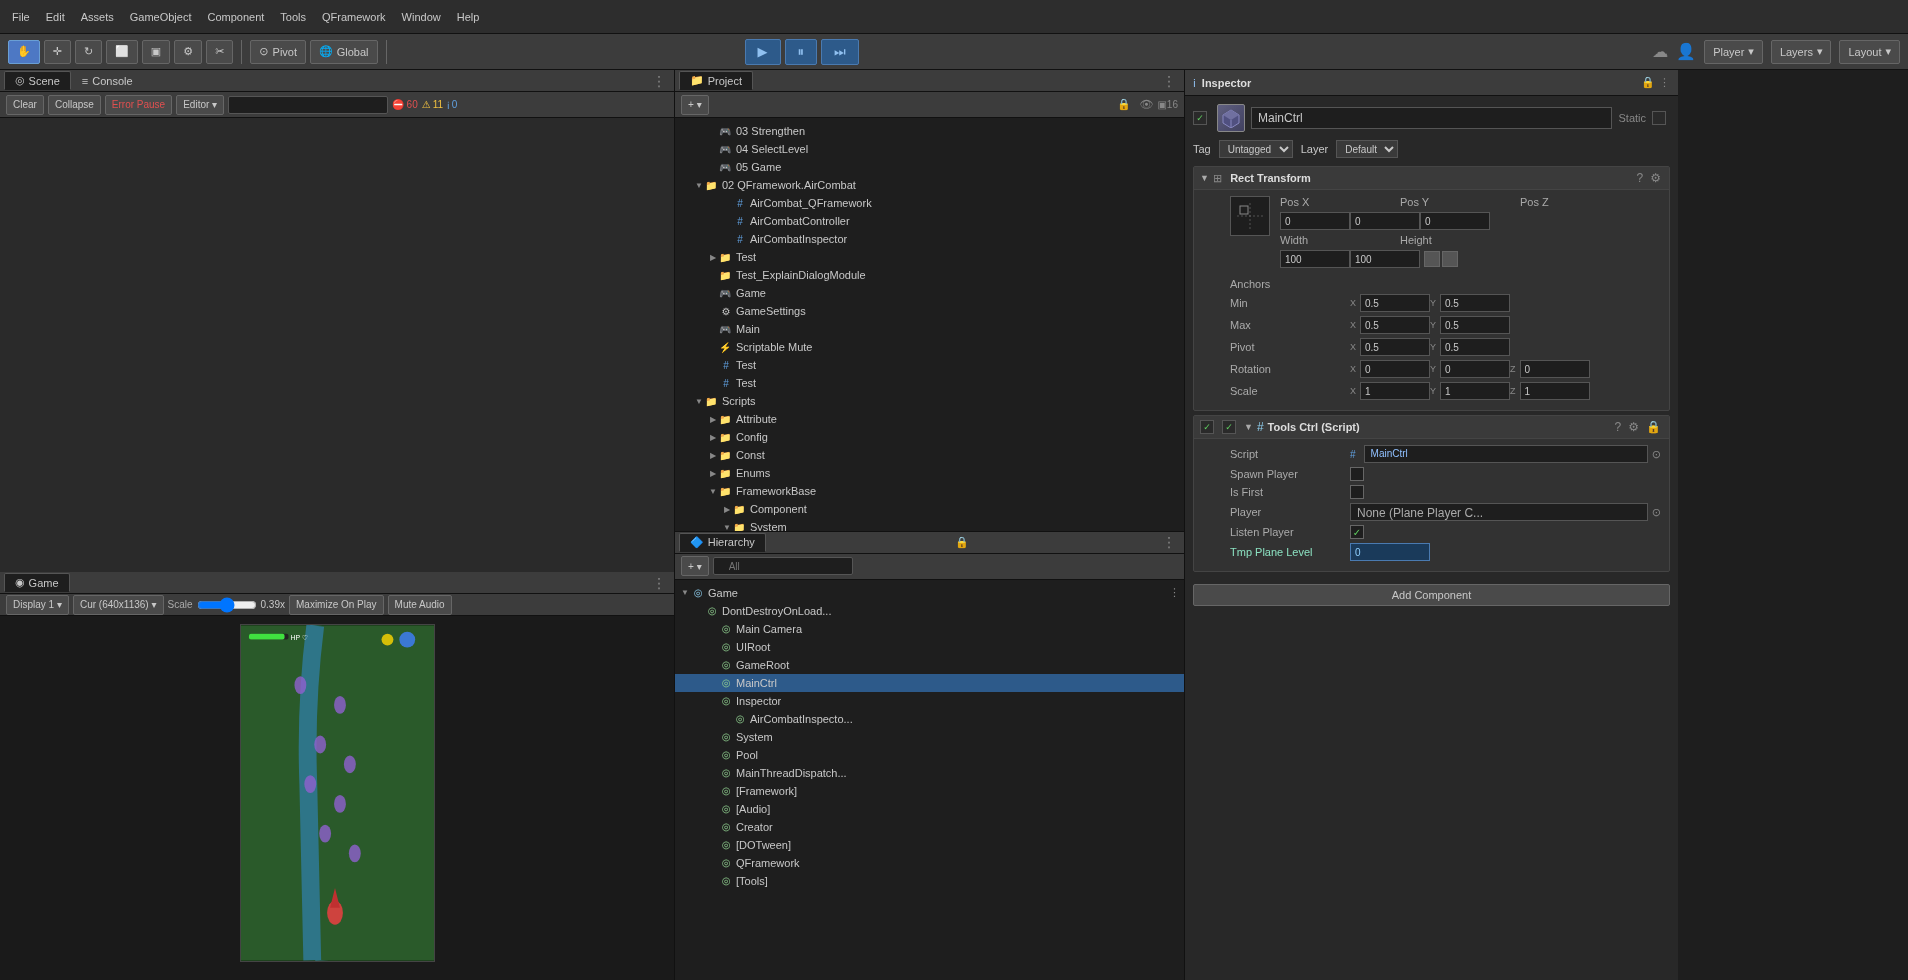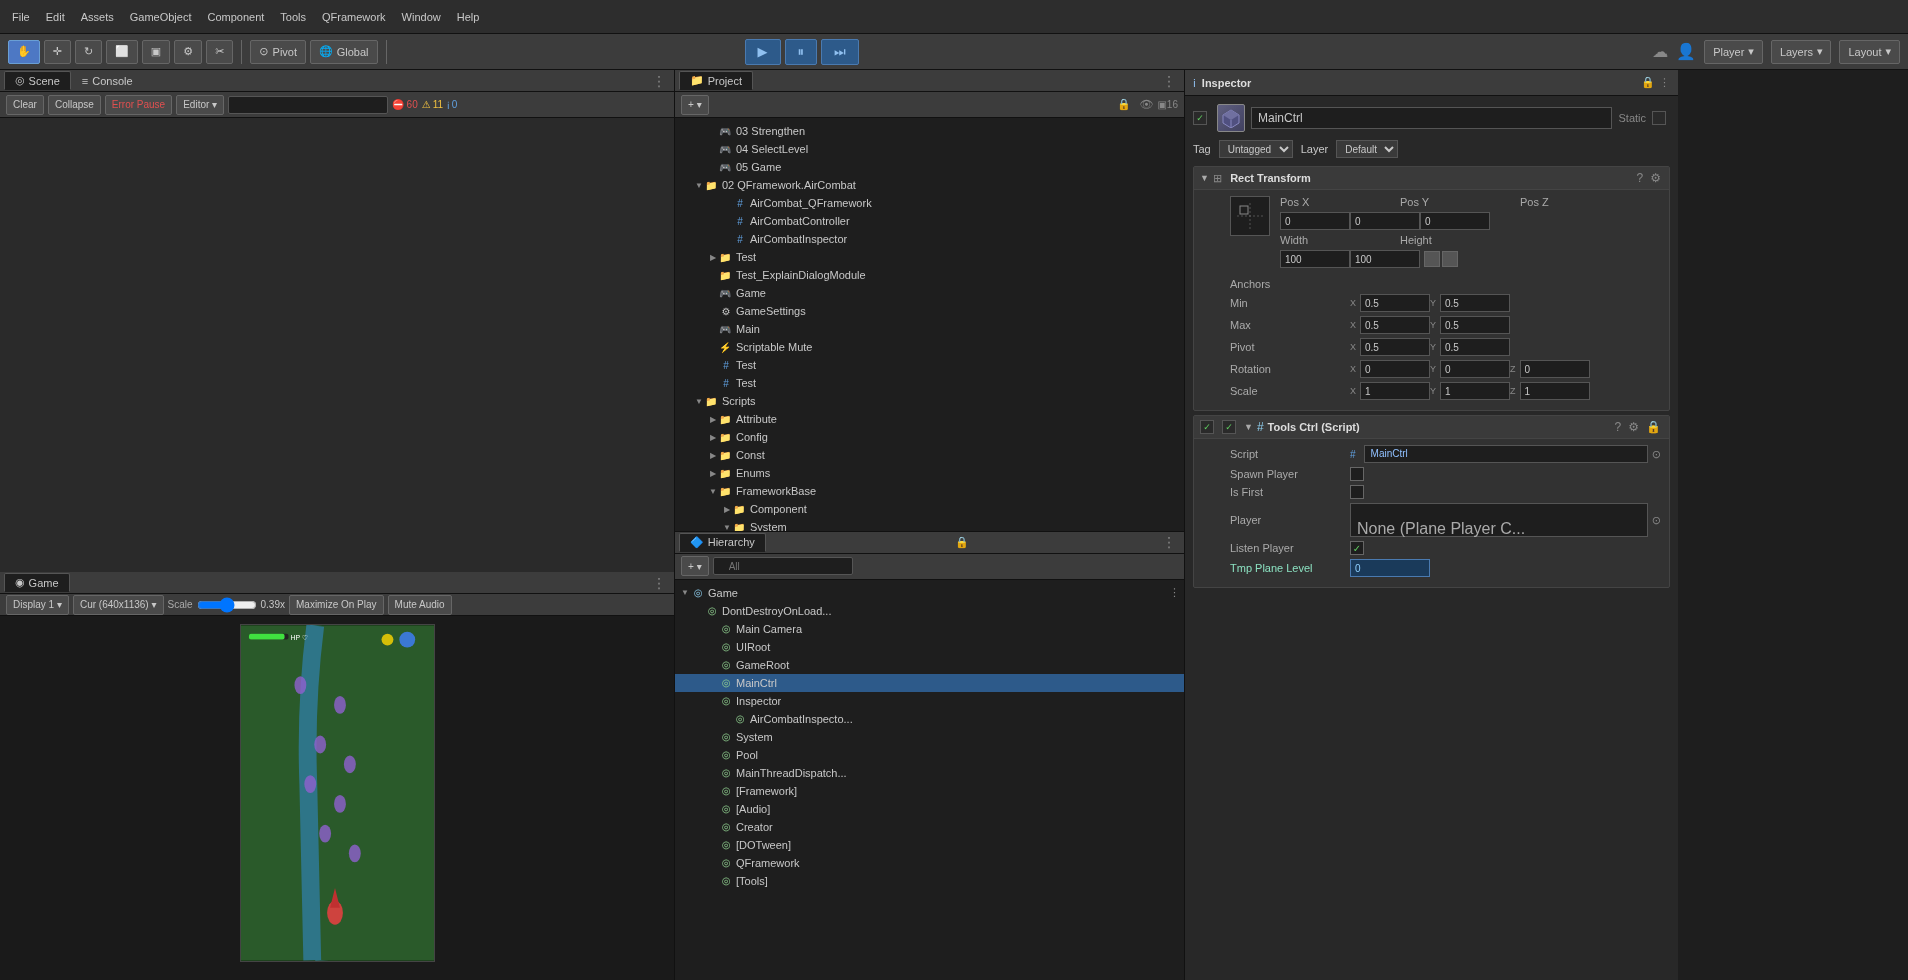--- a/index.html
+++ b/index.html
@@ -508,22 +508,22 @@
       align-items: center;
       justify-content: center;
       margin-right: 4px;
     }
     .comp-checkbox.on::after { content: '✓'; color: #60d060; font-size: 9px; }
 
     .prop-none-ref {
       background: #1e1e1e;
       border: 1px solid #555;
       color: #aaa;
-      padding: 16px 6px;
-      font-size: 16px;
+      padding: 2px 6px;
+      font-size: 12px;
       height: 18px;
       flex: 1;
     }
 
     
     .component-actions {
       display: flex;
       gap: 3px;
       margin-left: auto;
     }
@@ -1222,17 +1222,18 @@
           </div>
 
           <div class="prop-row">
             <span class="prop-label highlight">Tmp Plane Level</span>
             <input class="num-field highlight" type="text" style="width: 80px;" value="0">
           </div>
         </div>
       </div>
 
       
+      <button class="add-component-btn">Add Component</button>
 
       
     </div>
   </div>
 </div>
 
 </body></html>

